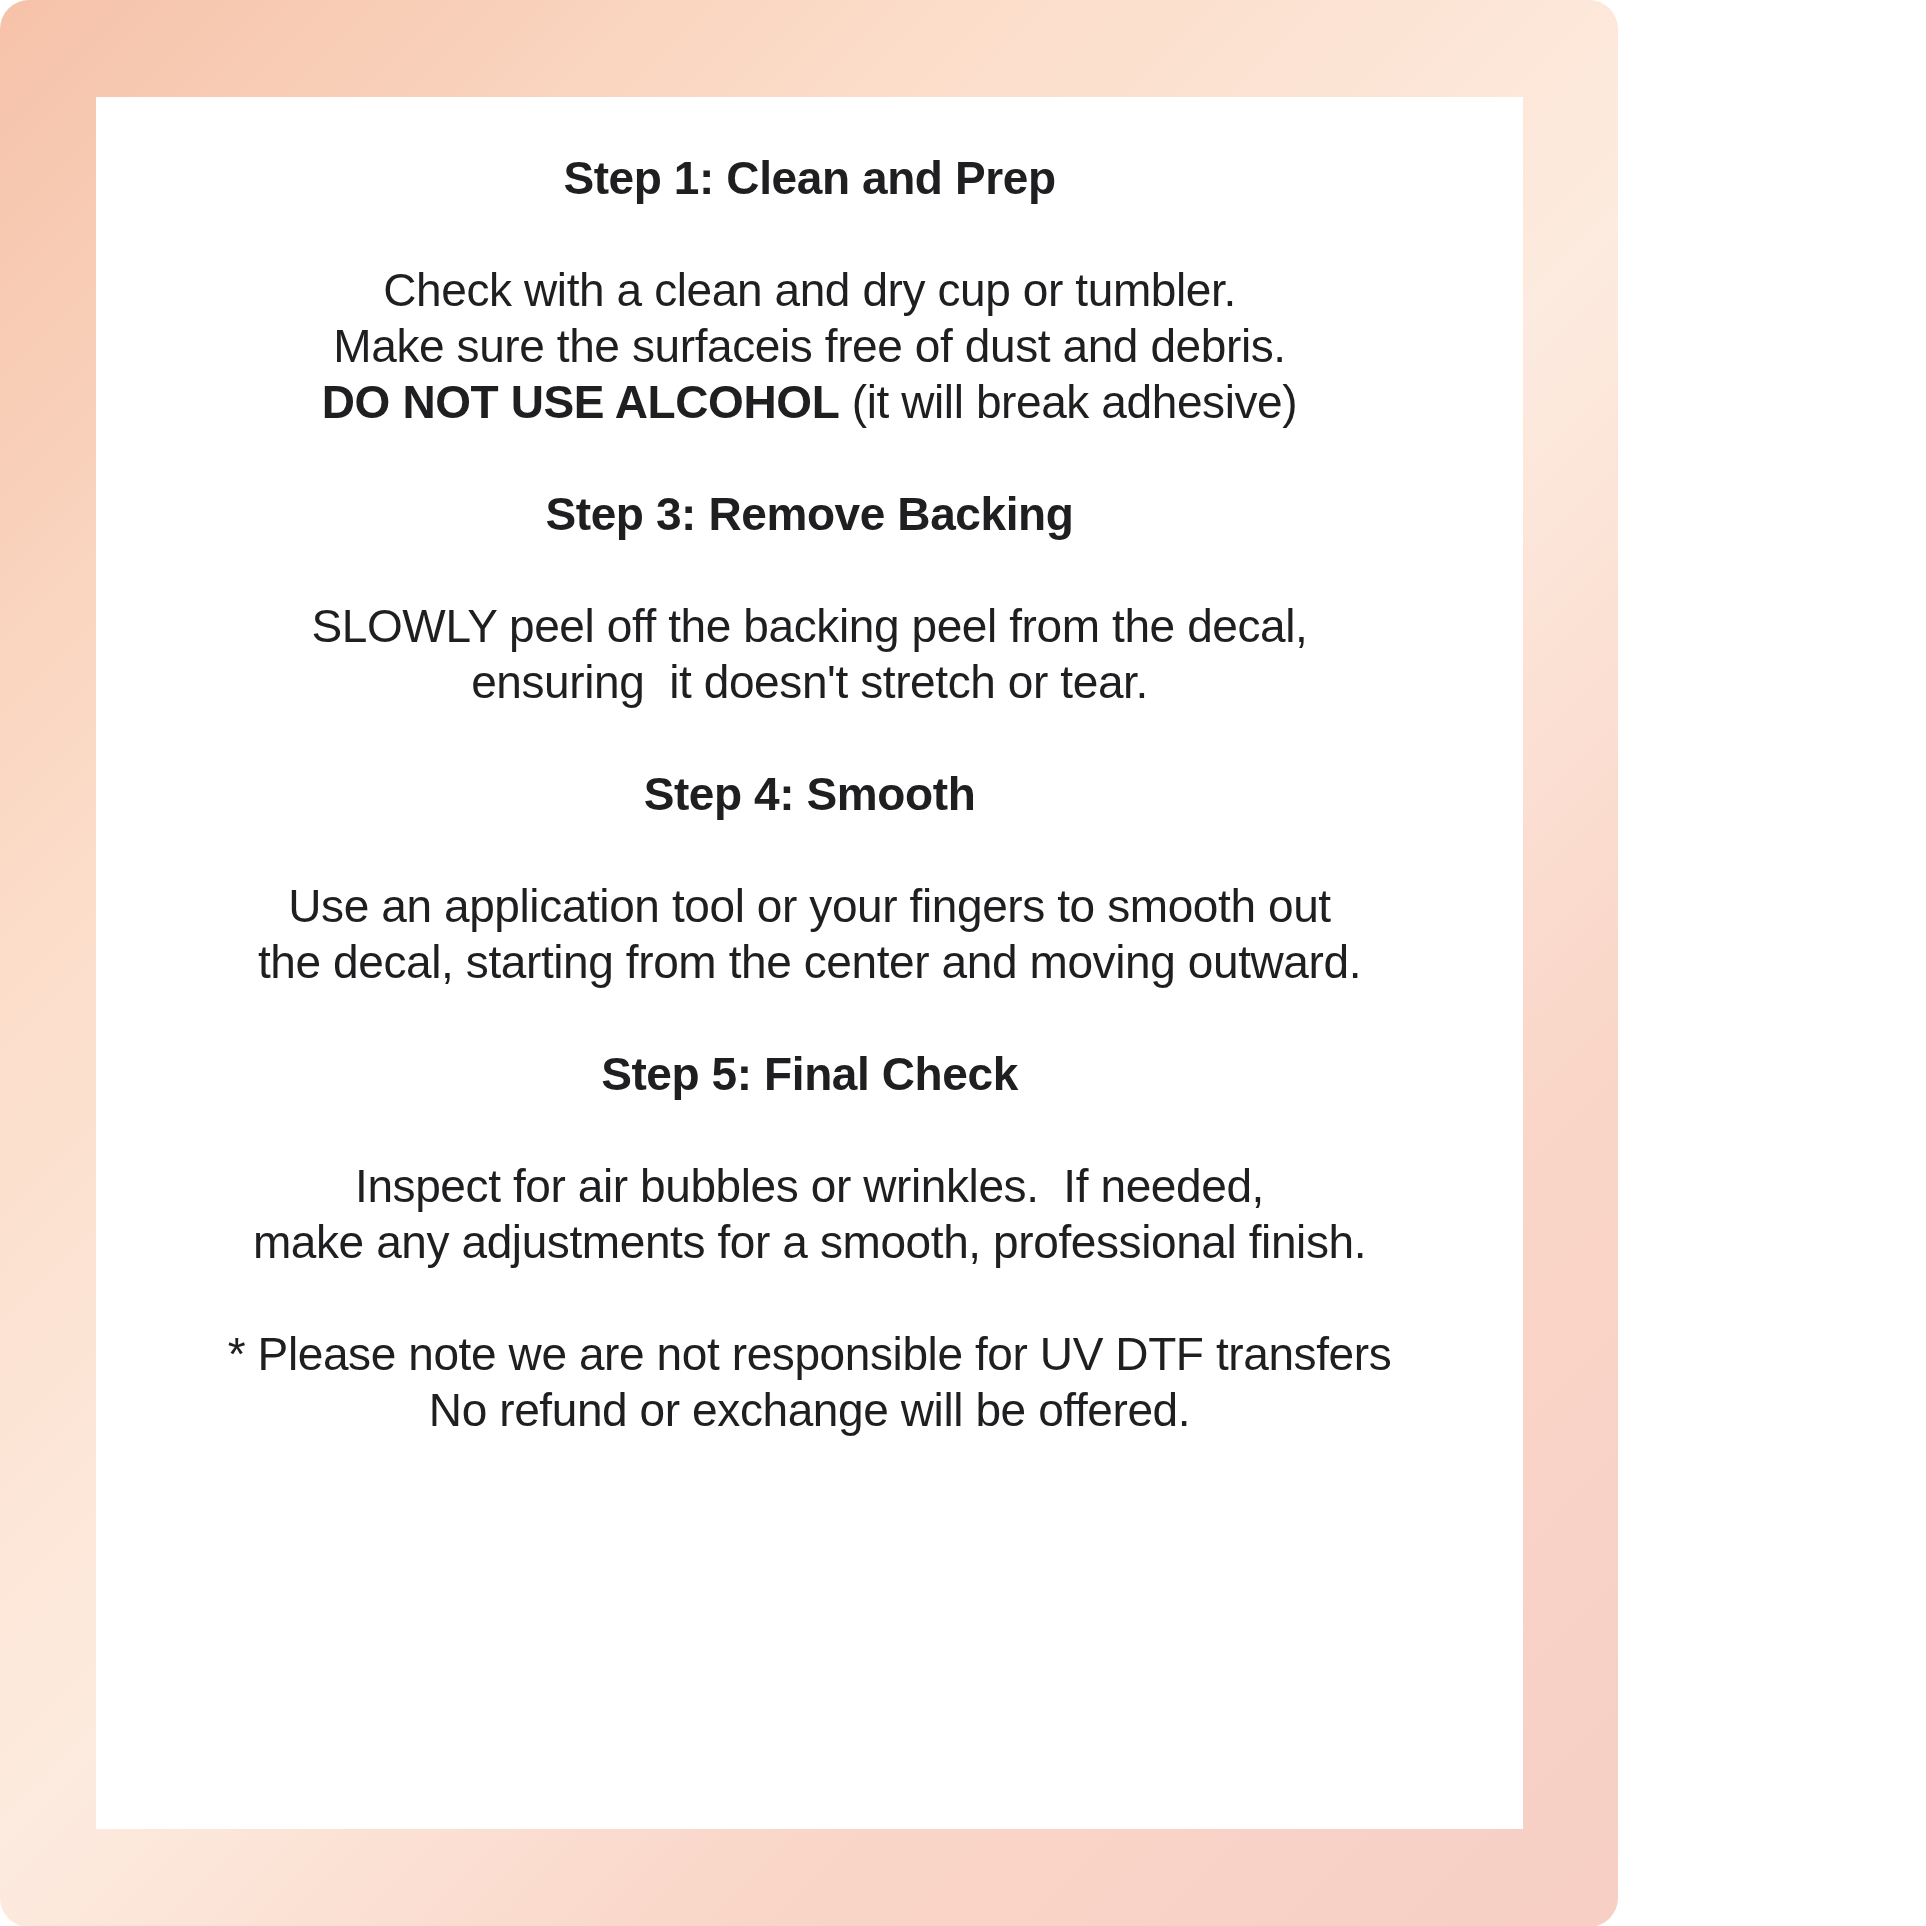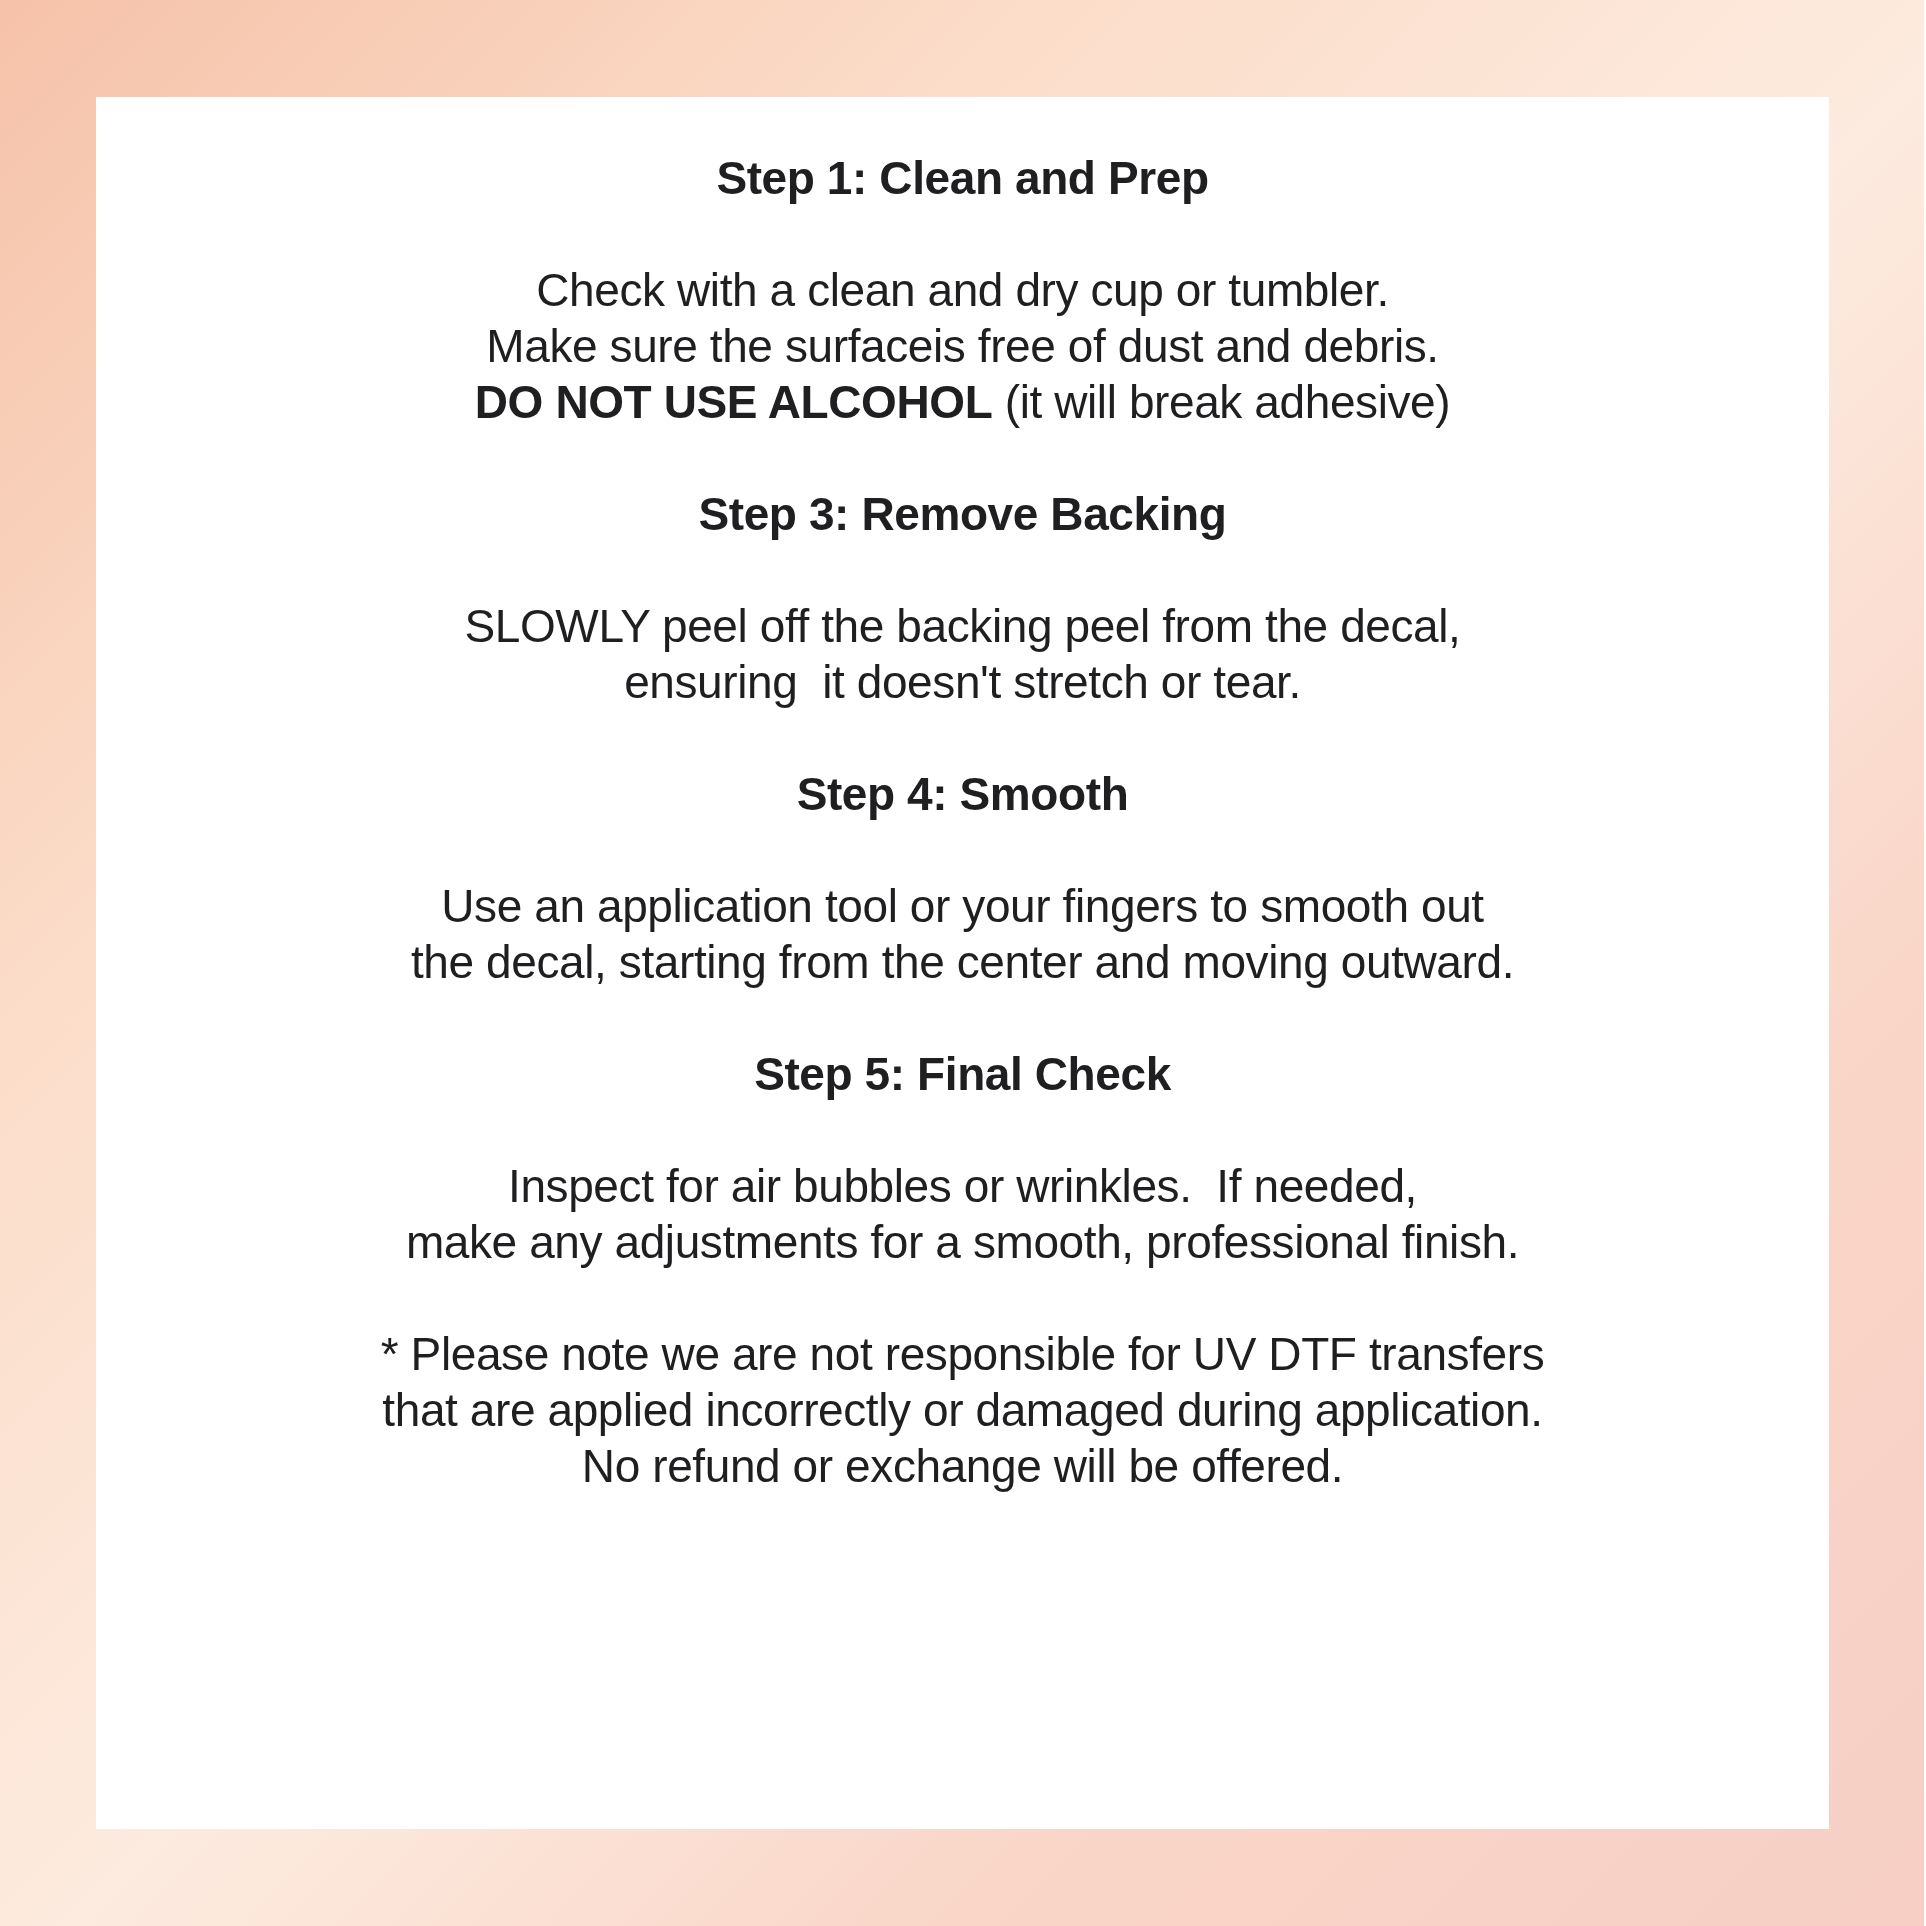--- a/index.html
+++ b/index.html
@@ -1,31 +1,32 @@
 <!DOCTYPE html>
 <html style="--border-grad-start: #f6c2a9; --border-grad-mid: #fbdcc8; --border-grad-light: #fdebdf; --border-grad-mid2: #f9d5c7; --border-grad-end: #f7cfc5; --card-bg: #ffffff; --text: #1f1f21;"><head>
 <meta charset="utf-8">
 <style>
   html, body {
     margin: 0;
     padding: 0;
   }
   .canvas {
     position: relative;
-    width: 1924px;
+    width: 1618px;
     height: 1927px;
     overflow: hidden;
     background: linear-gradient(
       135deg,
       var(--border-grad-start, #f6c2a9) 0%,
       var(--border-grad-mid, #fbdcc8) 26%,
       var(--border-grad-light, #fdebdf) 52%,
       var(--border-grad-mid2, #f9d5c7) 76%,
       var(--border-grad-end, #f7cfc5) 100%
     );
+    border-radius: 29px;
   }
   .card {
     position: absolute;
     left: 96px;
     top: 97px;
     right: 95px;
     bottom: 98px;
     box-sizing: border-box;
     background: var(--card-bg, #ffffff);
     padding: 53px 24px 0 24px;
@@ -82,19 +83,18 @@
     </section>
 
     <section>
       <p class="heading">Step 5: Final Check</p>
       <p>Inspect for air bubbles or wrinkles.  If needed,</p>
       <p>make any adjustments for a smooth, professional finish.</p>
     </section>
 
     <section class="disclaimer">
       <p>* Please note we are not responsible for UV DTF transfers</p>
-      <p>that are applied incorrectly or damaged during application.</p>
       <p>No refund or exchange will be offered.</p>
     </section>
 
   </div>
 </div>
 
 
 </body></html>

